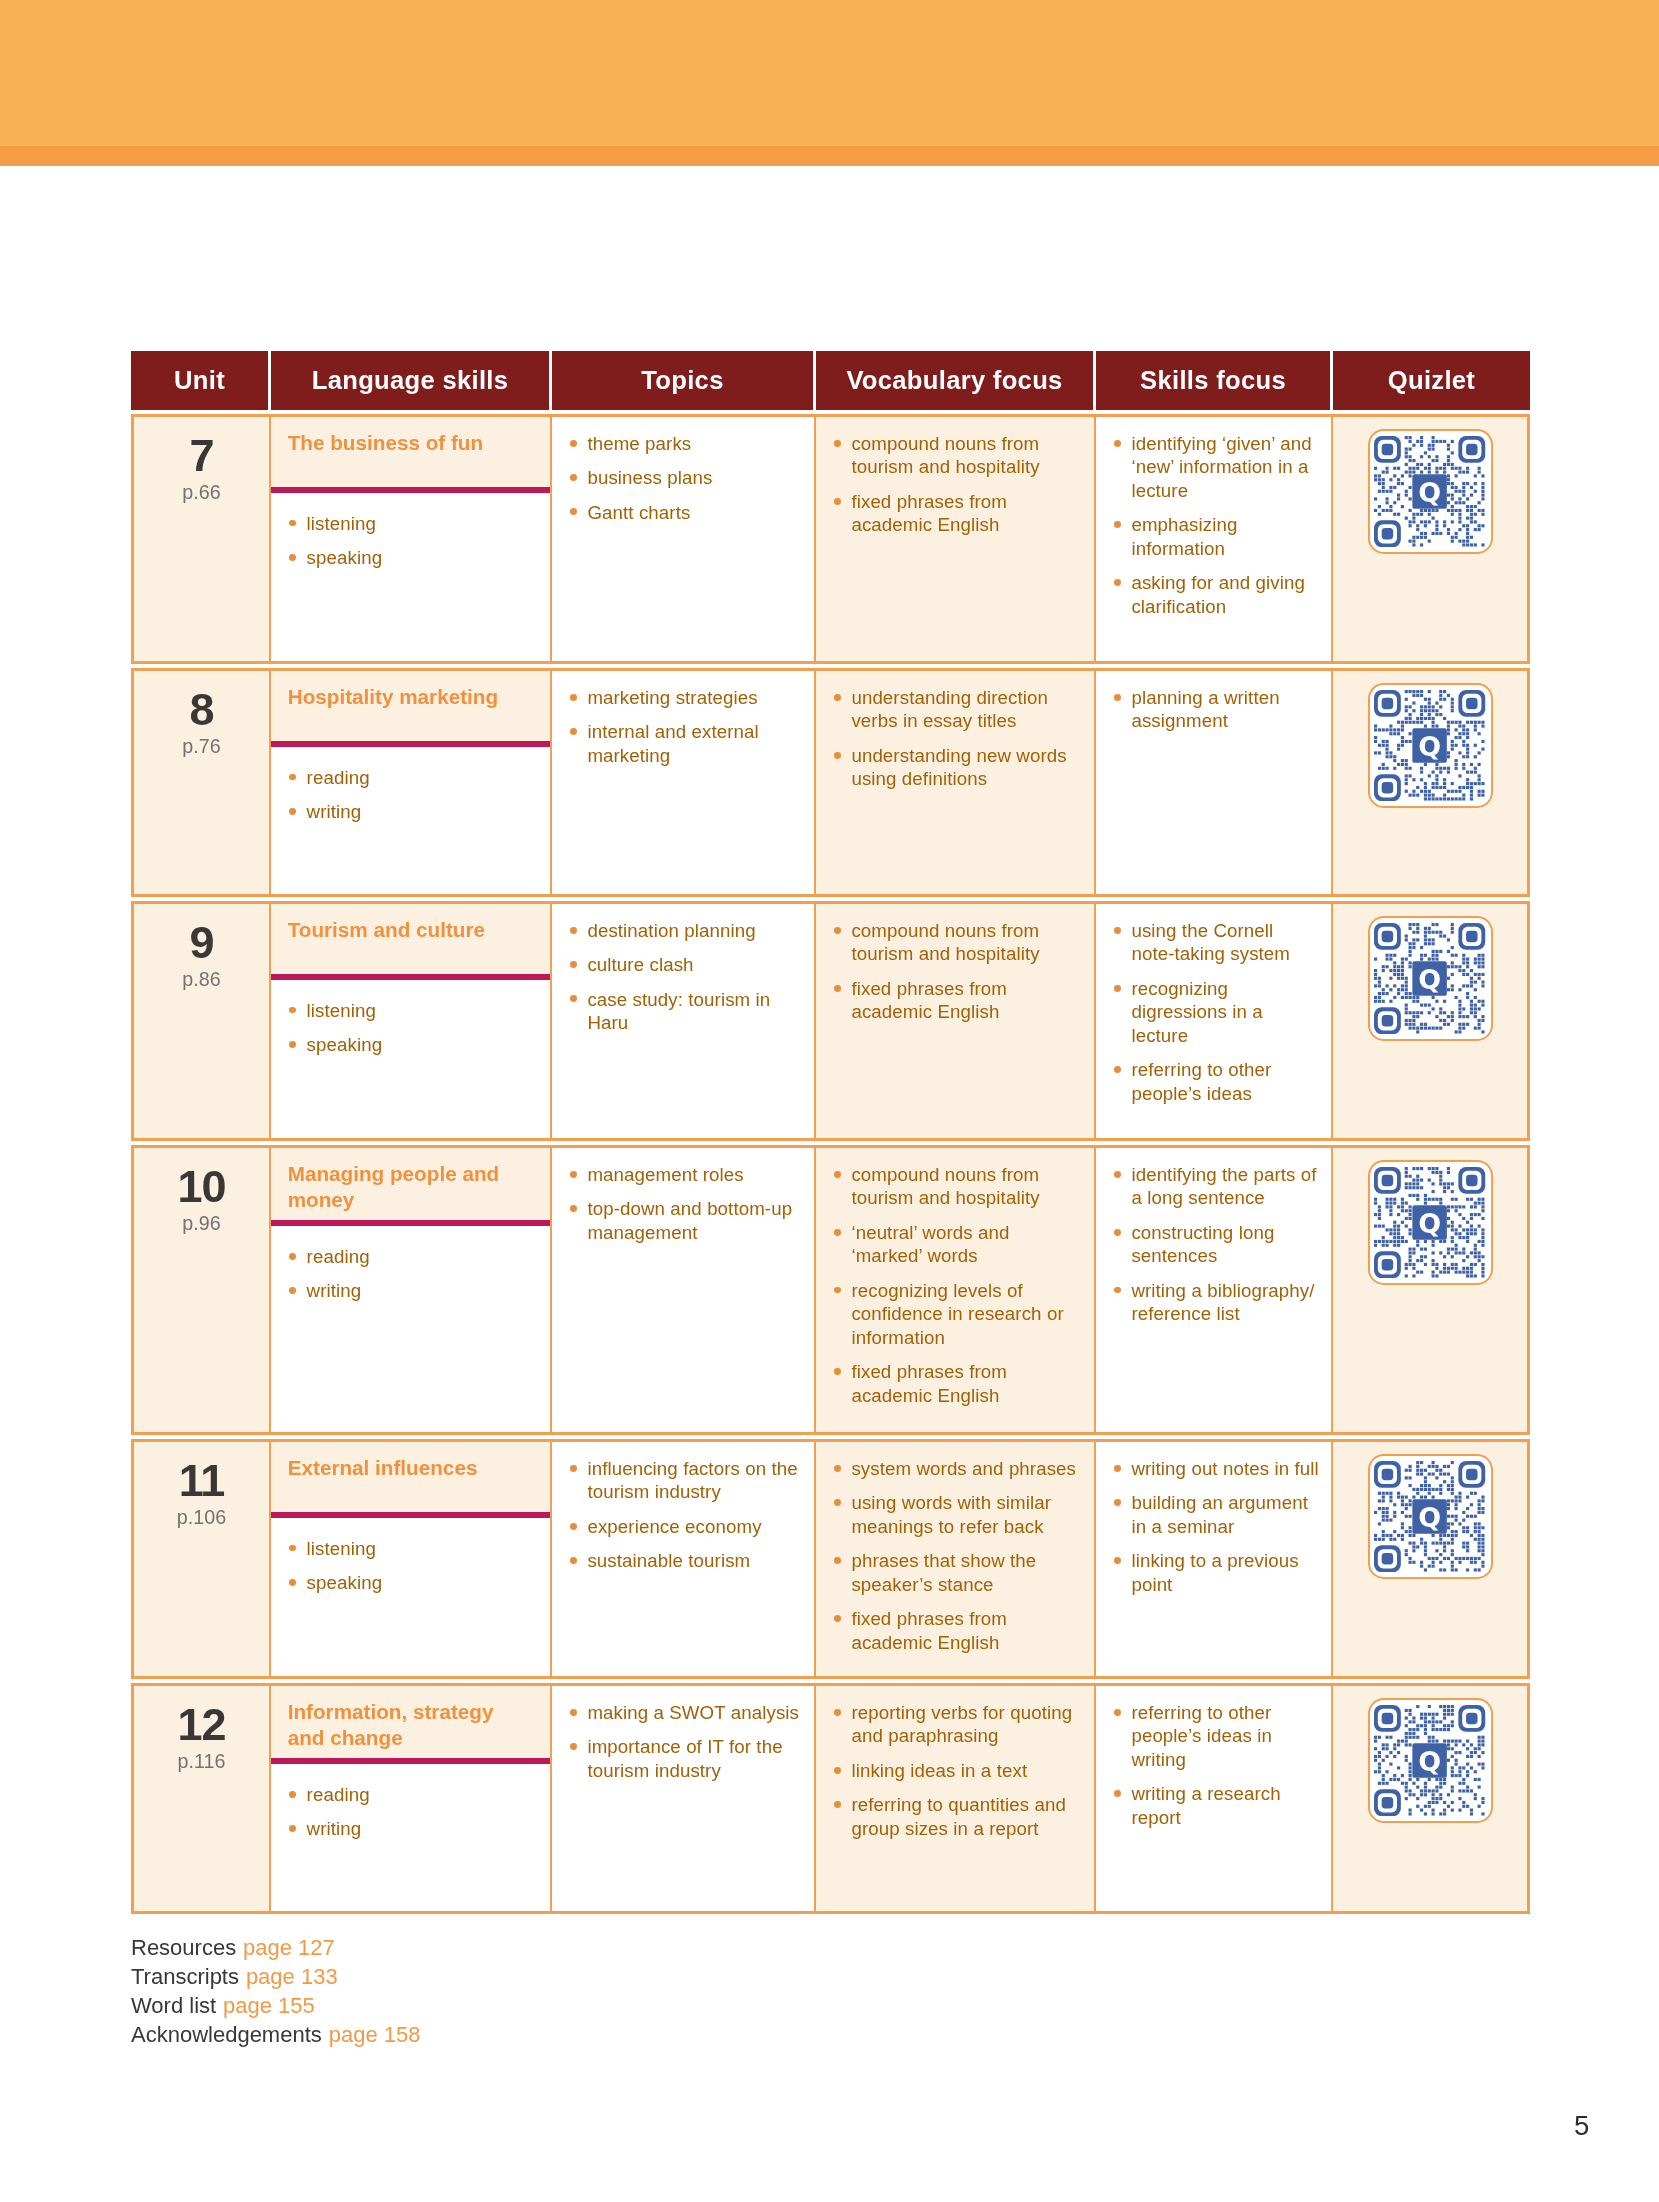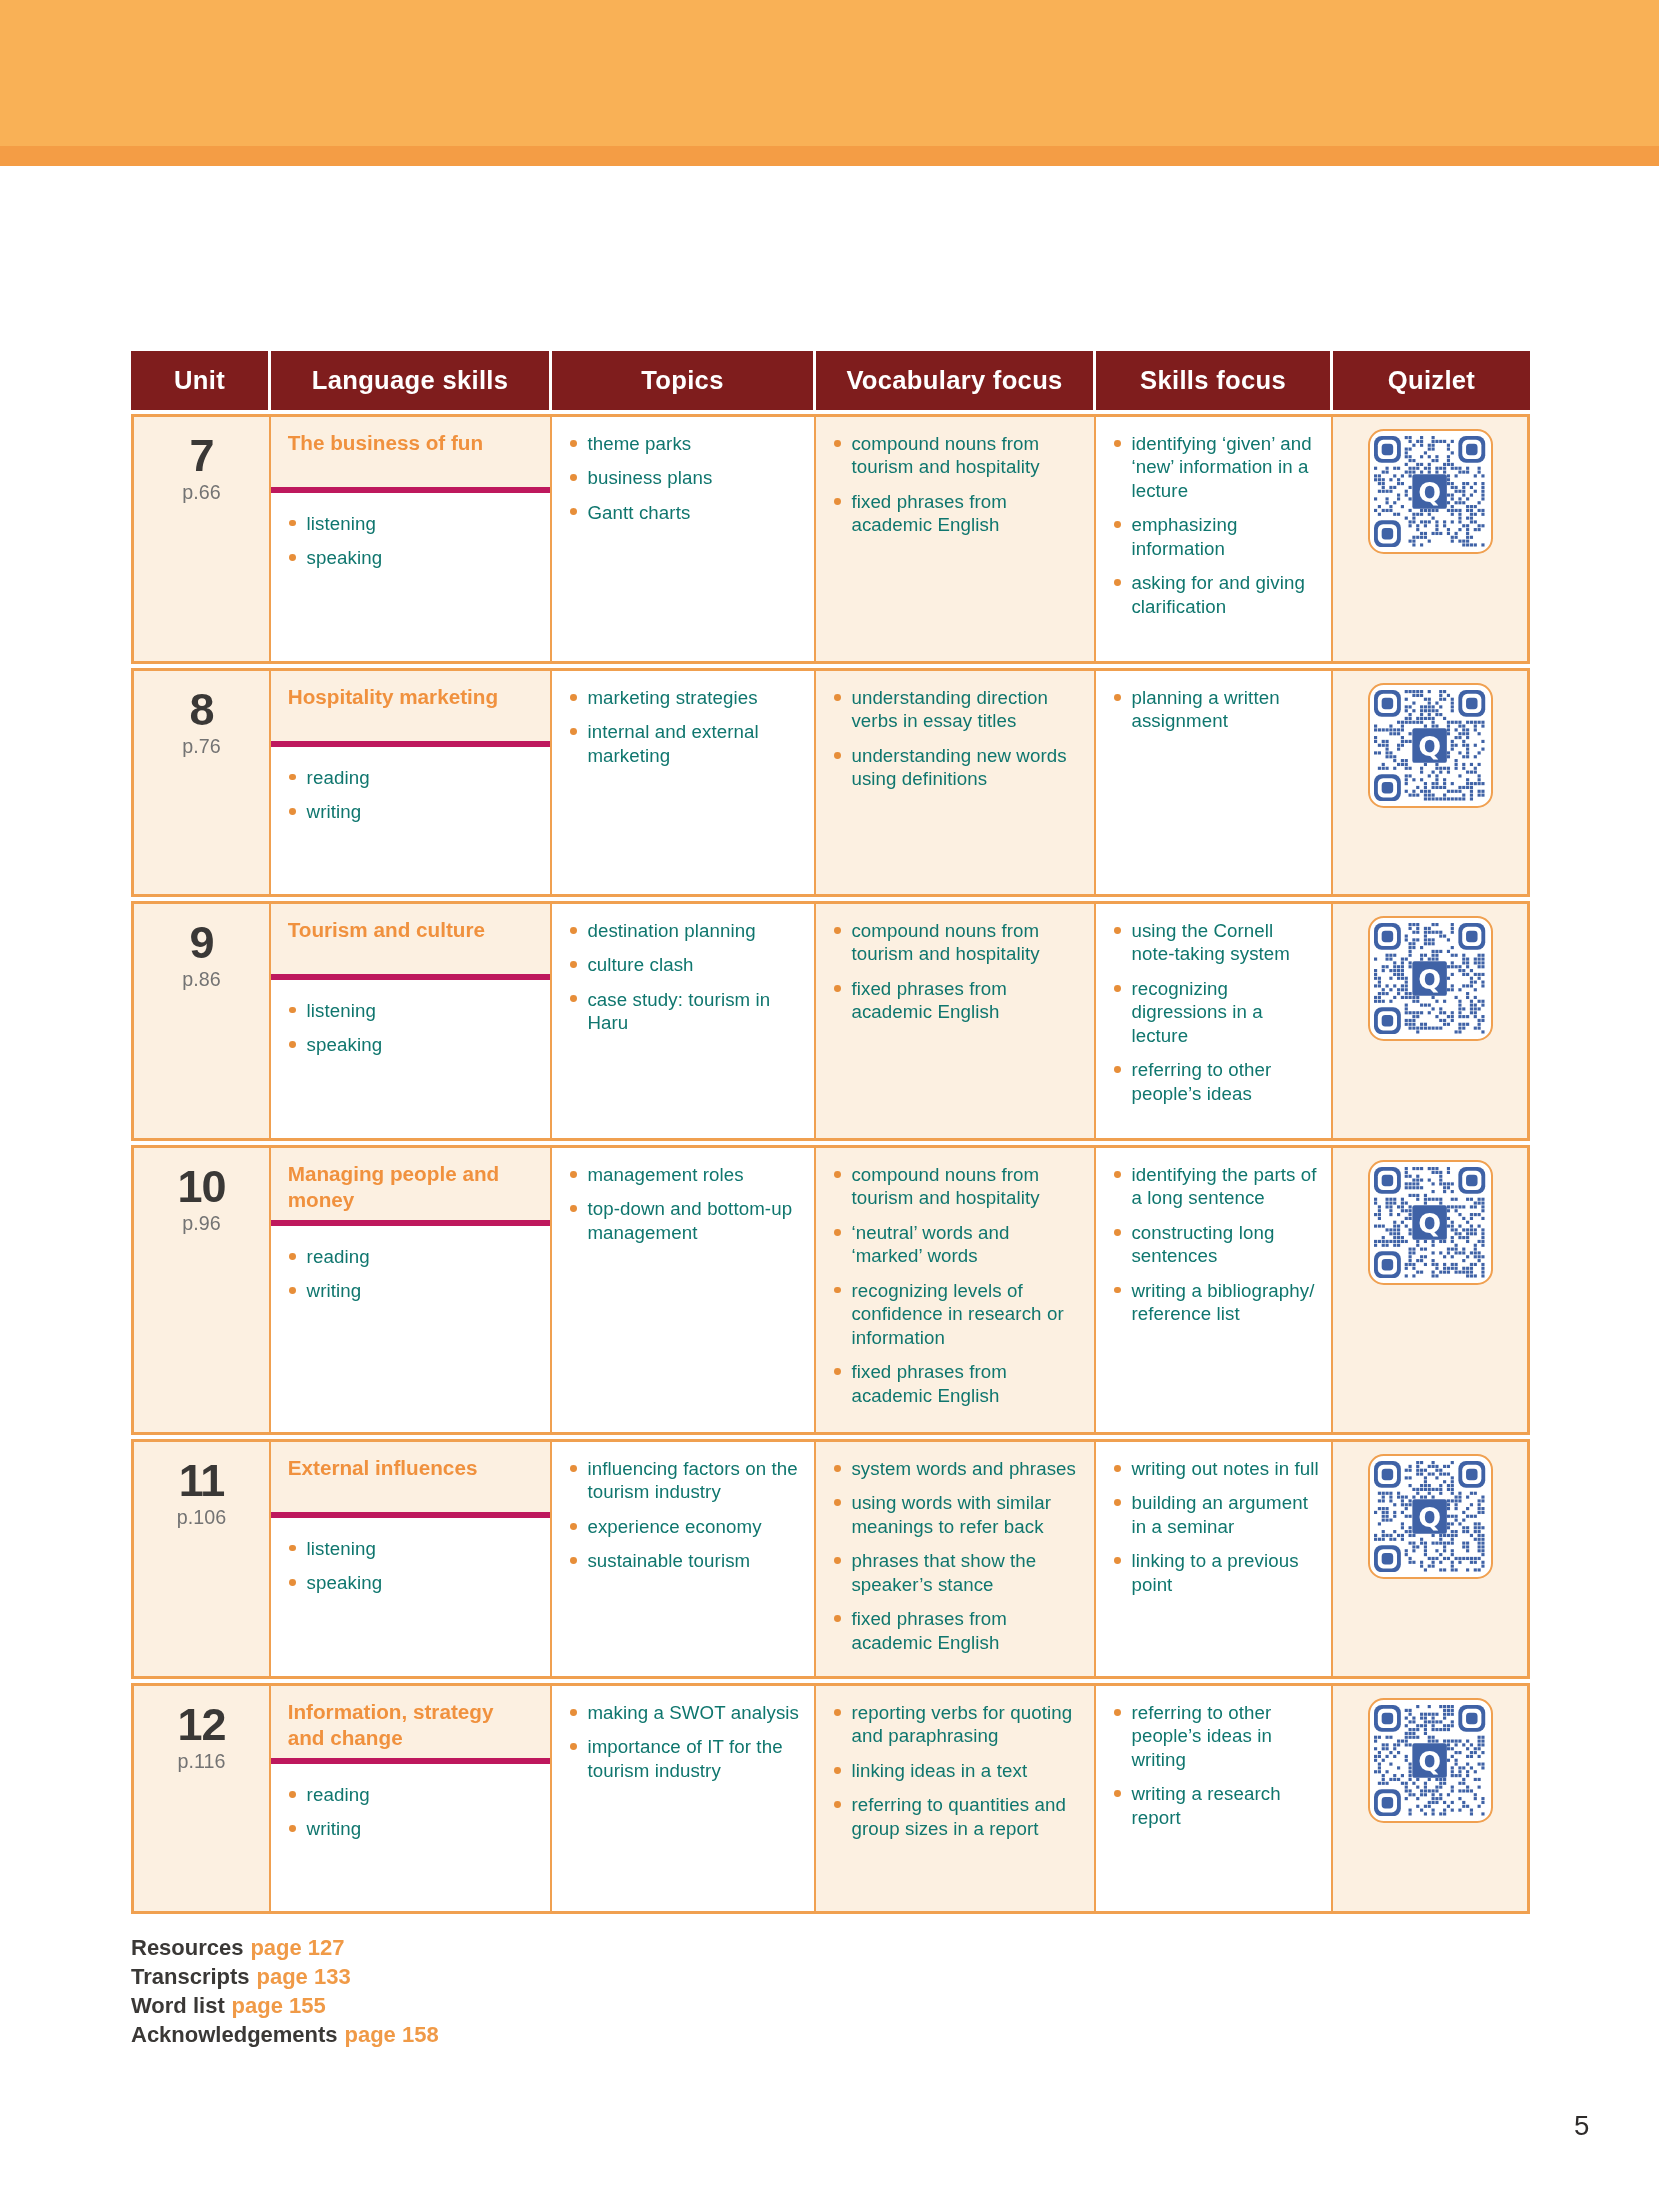--- a/index.html
+++ b/index.html
@@ -47,37 +47,37 @@
     font-size:20.7px; font-weight:bold; color:#f0913e; line-height:1.25;
   }
   td.topics-cell { background:#ffffff; }
   td.vocab-cell  { background:#fcf0e1; }
   td.skillsf-cell{ background:#ffffff; }
   td.quizlet-cell{ background:#fcf0e1; }
 
   ul.bullets { list-style:none; margin:0; padding:14.8px 9.9px 9.9px 10.8px; }
   ul.bullets li {
     position:relative; padding-left:24.6px; margin-bottom:10.8px;
-    font-size:18.7px; color:#0f766e; line-height:1.26; letter-spacing:0.1px;
+    font-size:18.7px; color:#a16207; line-height:1.26; letter-spacing:0.1px;
   }
   ul.bullets li::before {
     content:""; position:absolute; left:6.9px; top:7.9px; width:6.9px; height:6.9px;
     border-radius:50%; background:#e78e39;
   }
   ul.bullets.lang-list { padding-top:18.7px;padding-left:11px; }
 
   .qr-box {
     width:125px; height:125px; margin:11.8px auto 0 auto; background:#ffffff;
     border:2.5px solid #f0a050; border-radius:15.8px; box-sizing:border-box; padding:4.9px;
   }
   .qr-box svg { display:block; }
 
   
   .footer { position:absolute; left:131px; top:1933px; }
-  .footer-line { font-size:22px; font-weight:bold; color:#3a3836; line-height:29px; }
+  .footer-line { font-size:22px; font-weight:normal; color:#3a3836; line-height:29px; }
   .footer-line .pg { color:#f09a47; margin-left:6.9px; }
 
   .page-number { position:absolute; left:1574px; top:2110px; font-size:27.6px; color:#2e2c2b; }
 </style>
 </head>
 <body>
 
 <div class="top-band"></div>
 <div class="top-band-strip"></div>
 

